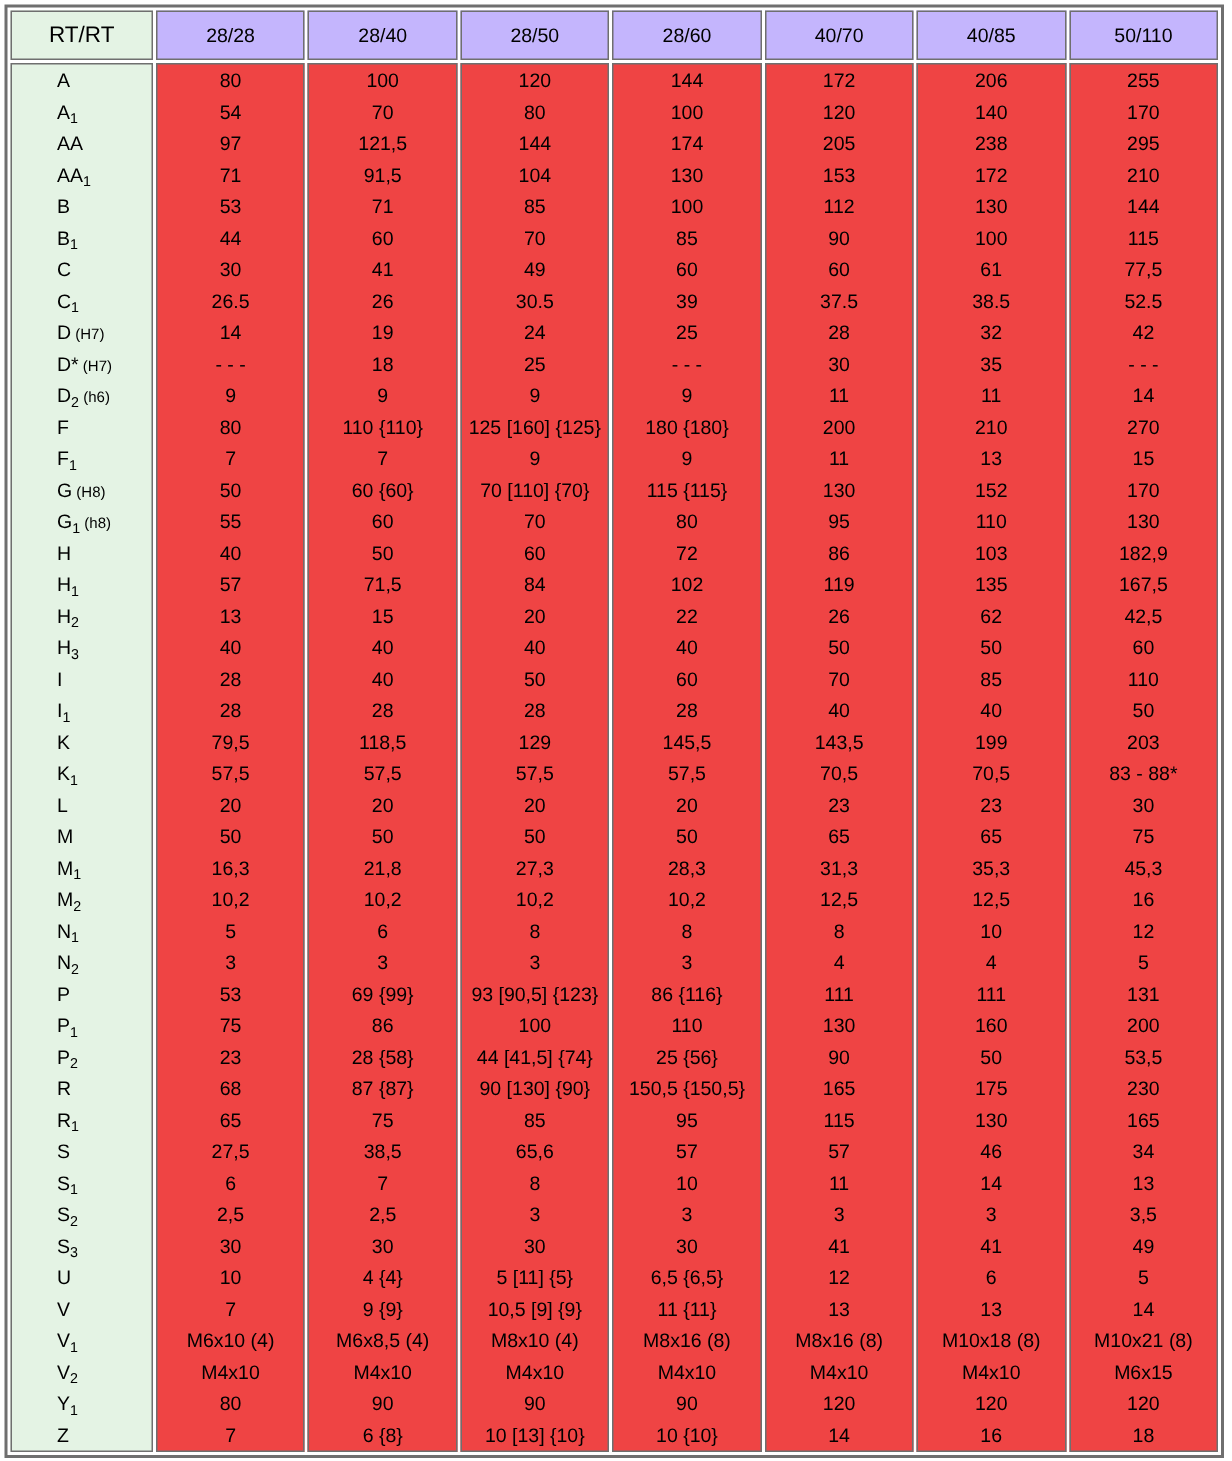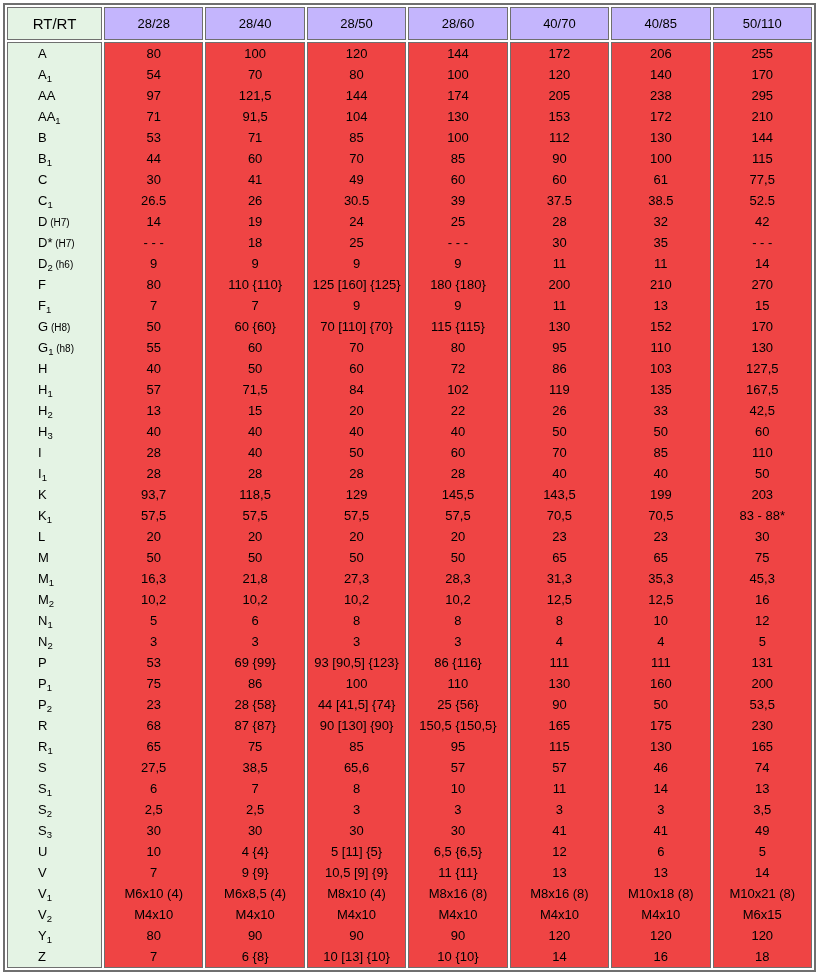--- a/index.html
+++ b/index.html
@@ -140,21 +140,21 @@
             <div class="line">80</div>
             <div class="line">7</div>
             <div class="line">50</div>
             <div class="line">55</div>
             <div class="line">40</div>
             <div class="line">57</div>
             <div class="line">13</div>
             <div class="line">40</div>
             <div class="line">28</div>
             <div class="line">28</div>
-            <div class="line">93,7</div>
+            <div class="line">79,5</div>
             <div class="line">57,5</div>
             <div class="line">20</div>
             <div class="line">50</div>
             <div class="line">16,3</div>
             <div class="line">10,2</div>
             <div class="line">5</div>
             <div class="line">3</div>
             <div class="line">53</div>
             <div class="line">75</div>
             <div class="line">23</div>
@@ -366,21 +366,21 @@
             <div class="line">38.5</div>
             <div class="line">32</div>
             <div class="line">35</div>
             <div class="line">11</div>
             <div class="line">210</div>
             <div class="line">13</div>
             <div class="line">152</div>
             <div class="line">110</div>
             <div class="line">103</div>
             <div class="line">135</div>
-            <div class="line">33</div>
+            <div class="line">62</div>
             <div class="line">50</div>
             <div class="line">85</div>
             <div class="line">40</div>
             <div class="line">199</div>
             <div class="line">70,5</div>
             <div class="line">23</div>
             <div class="line">65</div>
             <div class="line">35,3</div>
             <div class="line">12,5</div>
             <div class="line">10</div>
@@ -410,40 +410,40 @@
             <div class="line">115</div>
             <div class="line">77,5</div>
             <div class="line">52.5</div>
             <div class="line">42</div>
             <div class="line">- - -</div>
             <div class="line">14</div>
             <div class="line">270</div>
             <div class="line">15</div>
             <div class="line">170</div>
             <div class="line">130</div>
-            <div class="line">127,5</div>
+            <div class="line">182,9</div>
             <div class="line">167,5</div>
             <div class="line">42,5</div>
             <div class="line">60</div>
             <div class="line">110</div>
             <div class="line">50</div>
             <div class="line">203</div>
             <div class="line">83 - 88*</div>
             <div class="line">30</div>
             <div class="line">75</div>
             <div class="line">45,3</div>
             <div class="line">16</div>
             <div class="line">12</div>
             <div class="line">5</div>
             <div class="line">131</div>
             <div class="line">200</div>
             <div class="line">53,5</div>
             <div class="line">230</div>
             <div class="line">165</div>
-            <div class="line">74</div>
+            <div class="line">34</div>
             <div class="line">13</div>
             <div class="line">3,5</div>
             <div class="line">49</div>
             <div class="line">5</div>
             <div class="line">14</div>
             <div class="line">M10x21 (8)</div>
             <div class="line">M6x15</div>
             <div class="line">120</div>
             <div class="line">18</div>
           </td>

